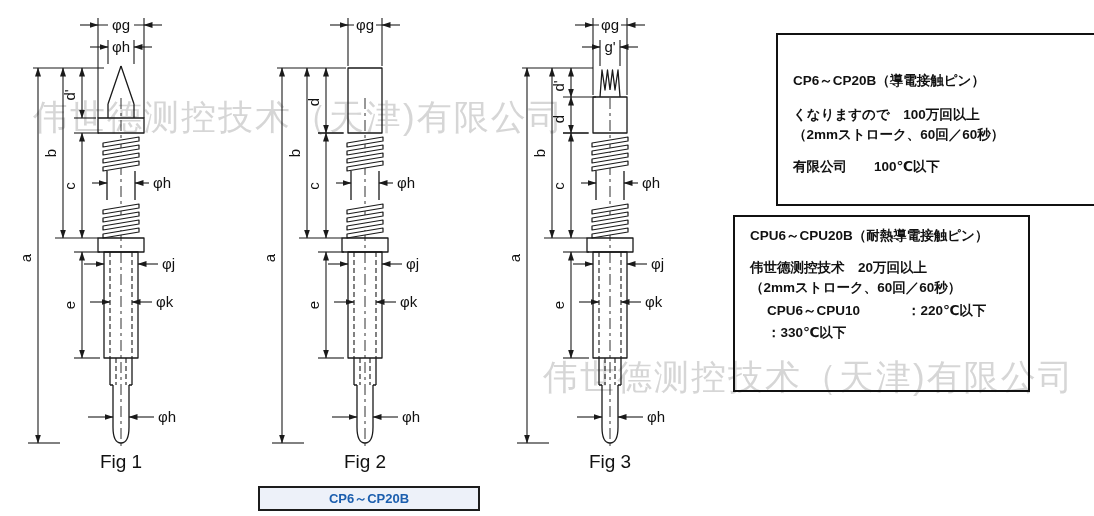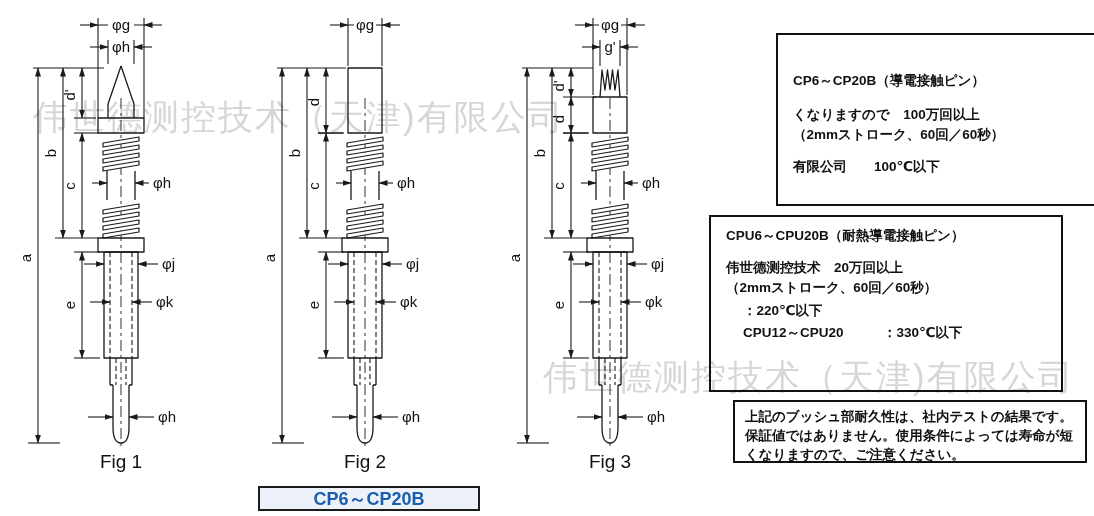--- a/index.html
+++ b/index.html
@@ -22,30 +22,30 @@
   .cl { stroke:#1a1a1a; stroke-width:.9; fill:none; stroke-dasharray:11 4 3 4; }
   .dim { stroke:#1a1a1a; stroke-width:1.1; fill:none; }
   svg text { font-family:"Liberation Sans","DejaVu Sans",sans-serif; font-size:15px; fill:#111; }
   svg text.cap { font-size:19px; }
   
   .infobox {
     position:absolute; border:2px solid #111; background:transparent; z-index:3;
     color:#111; font-size:13.5px; font-weight:600; line-height:1.45; box-sizing:border-box;
   }
   .box-cp   { left:733px; top:33px;  width:354px; height:173px; padding:36px 6px 0 15px;margin-left:43px; }
-  .box-cpu  { left:709px; top:215px; width:354px; height:177px; padding:9px 6px 0 15px; }
+  .box-cpu  { left:733px; top:215px; width:297px; height:177px; padding:9px 6px 0 15px; }
   .box-note { left:733px; top:400px; width:354px; height:63px;  padding:5px 6px 0 10px; line-height:19px; }
   .mt14 { margin-top:14px; } .mt12 { margin-top:12px; } .mt1 { margin-top:1px; }
   .temp-row { display:flex; margin-left:17px; margin-top:3px; }
   .temp-row .model { width:140px; }
   
   .footer-label {
     position:absolute; left:258px; top:486px; width:222px; height:25px; z-index:3;
     border:2px solid #1c1c1c; background:#edf1f9; color:#1b5eae; box-sizing:border-box;
-    font-size:18px; font-weight:700; display:flex; align-items:center; justify-content:center;
+    font-size:13px; font-weight:700; display:flex; align-items:center; justify-content:center;
   }
 </style>
 </head>
 <body>
 
 <div class="screen">
 
   <div class="wm wm-top">伟世德测控技术（天津)有限公司</div>
   <div class="wm wm-bottom">伟世德测控技术（天津)有限公司</div>
 
@@ -202,29 +202,24 @@
     <div class="mt14">くなりますので　100万回以上</div>
     <div class="mt1">（2mmストローク、60回／60秒）</div>
     <div class="mt12">有限公司　　100℃以下</div>
   </div>
 
   <div class="infobox box-cpu">
     <div>CPU6～CPU20B（耐熱導電接触ピン）</div>
     <div class="mt12">伟世德测控技术　20万回以上</div>
     <div class="mt1">（2mmストローク、60回／60秒）</div>
     <div class="temp-row">
+      <span class="model">CPU6～CPU10</span>
       <span>：220℃以下</span>
     </div>
     <div class="temp-row">
-      <span class="model">CPU12～CPU20</span>
       <span>：330℃以下</span>
     </div>
   </div>
 
-  <div class="infobox box-note">
-    <div>上記のブッシュ部耐久性は、社内テストの結果です。</div>
-    <div>保証値ではありません。使用条件によっては寿命が短</div>
-    <div>くなりますので、ご注意ください。</div>
-  </div>
 
   <div class="footer-label">CP6～CP20B</div>
 
 </div>
 
 </body></html>

